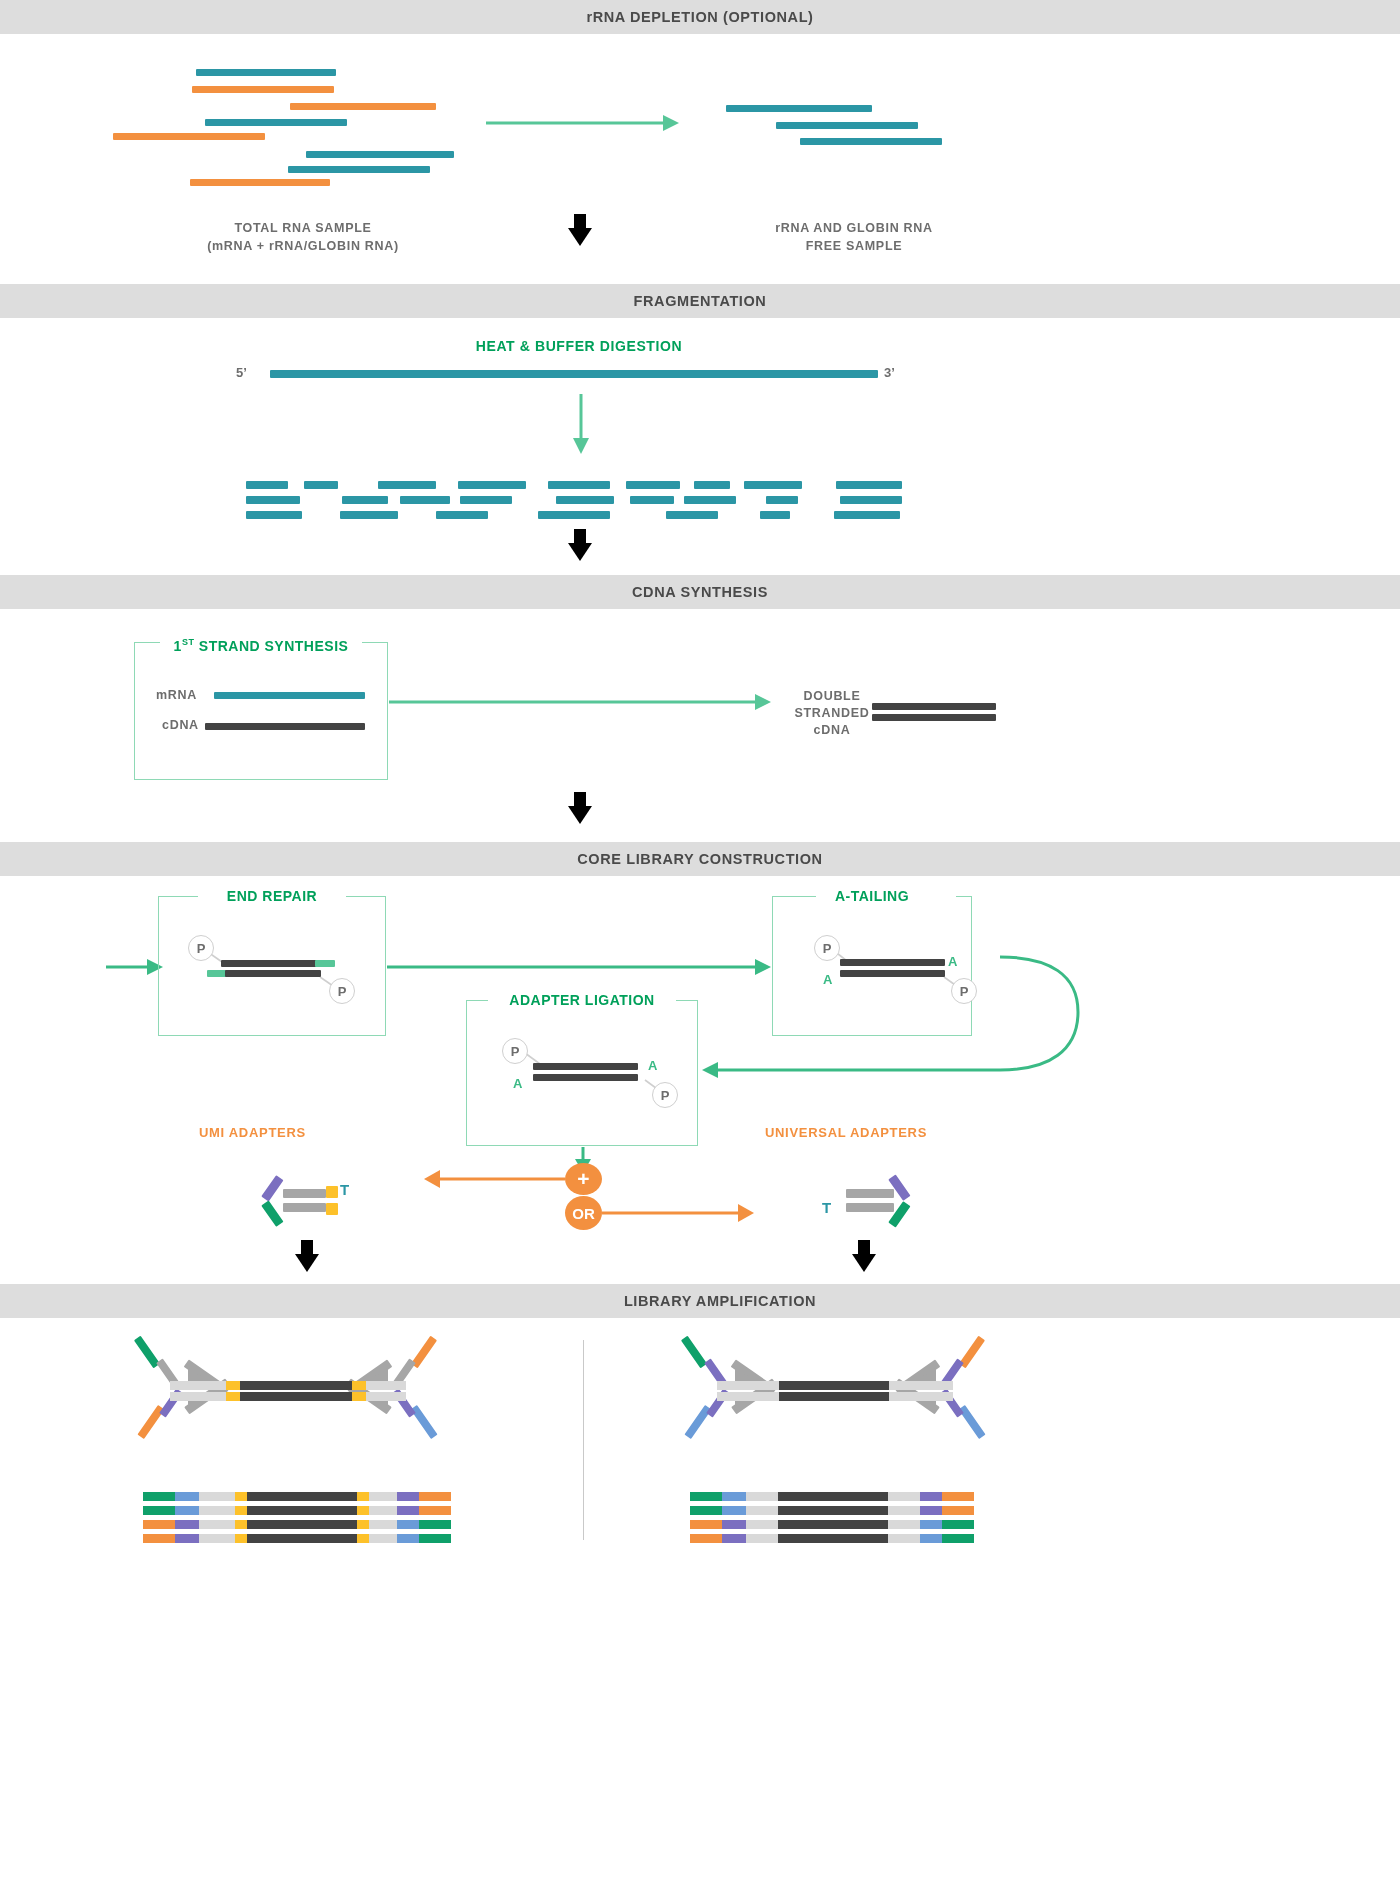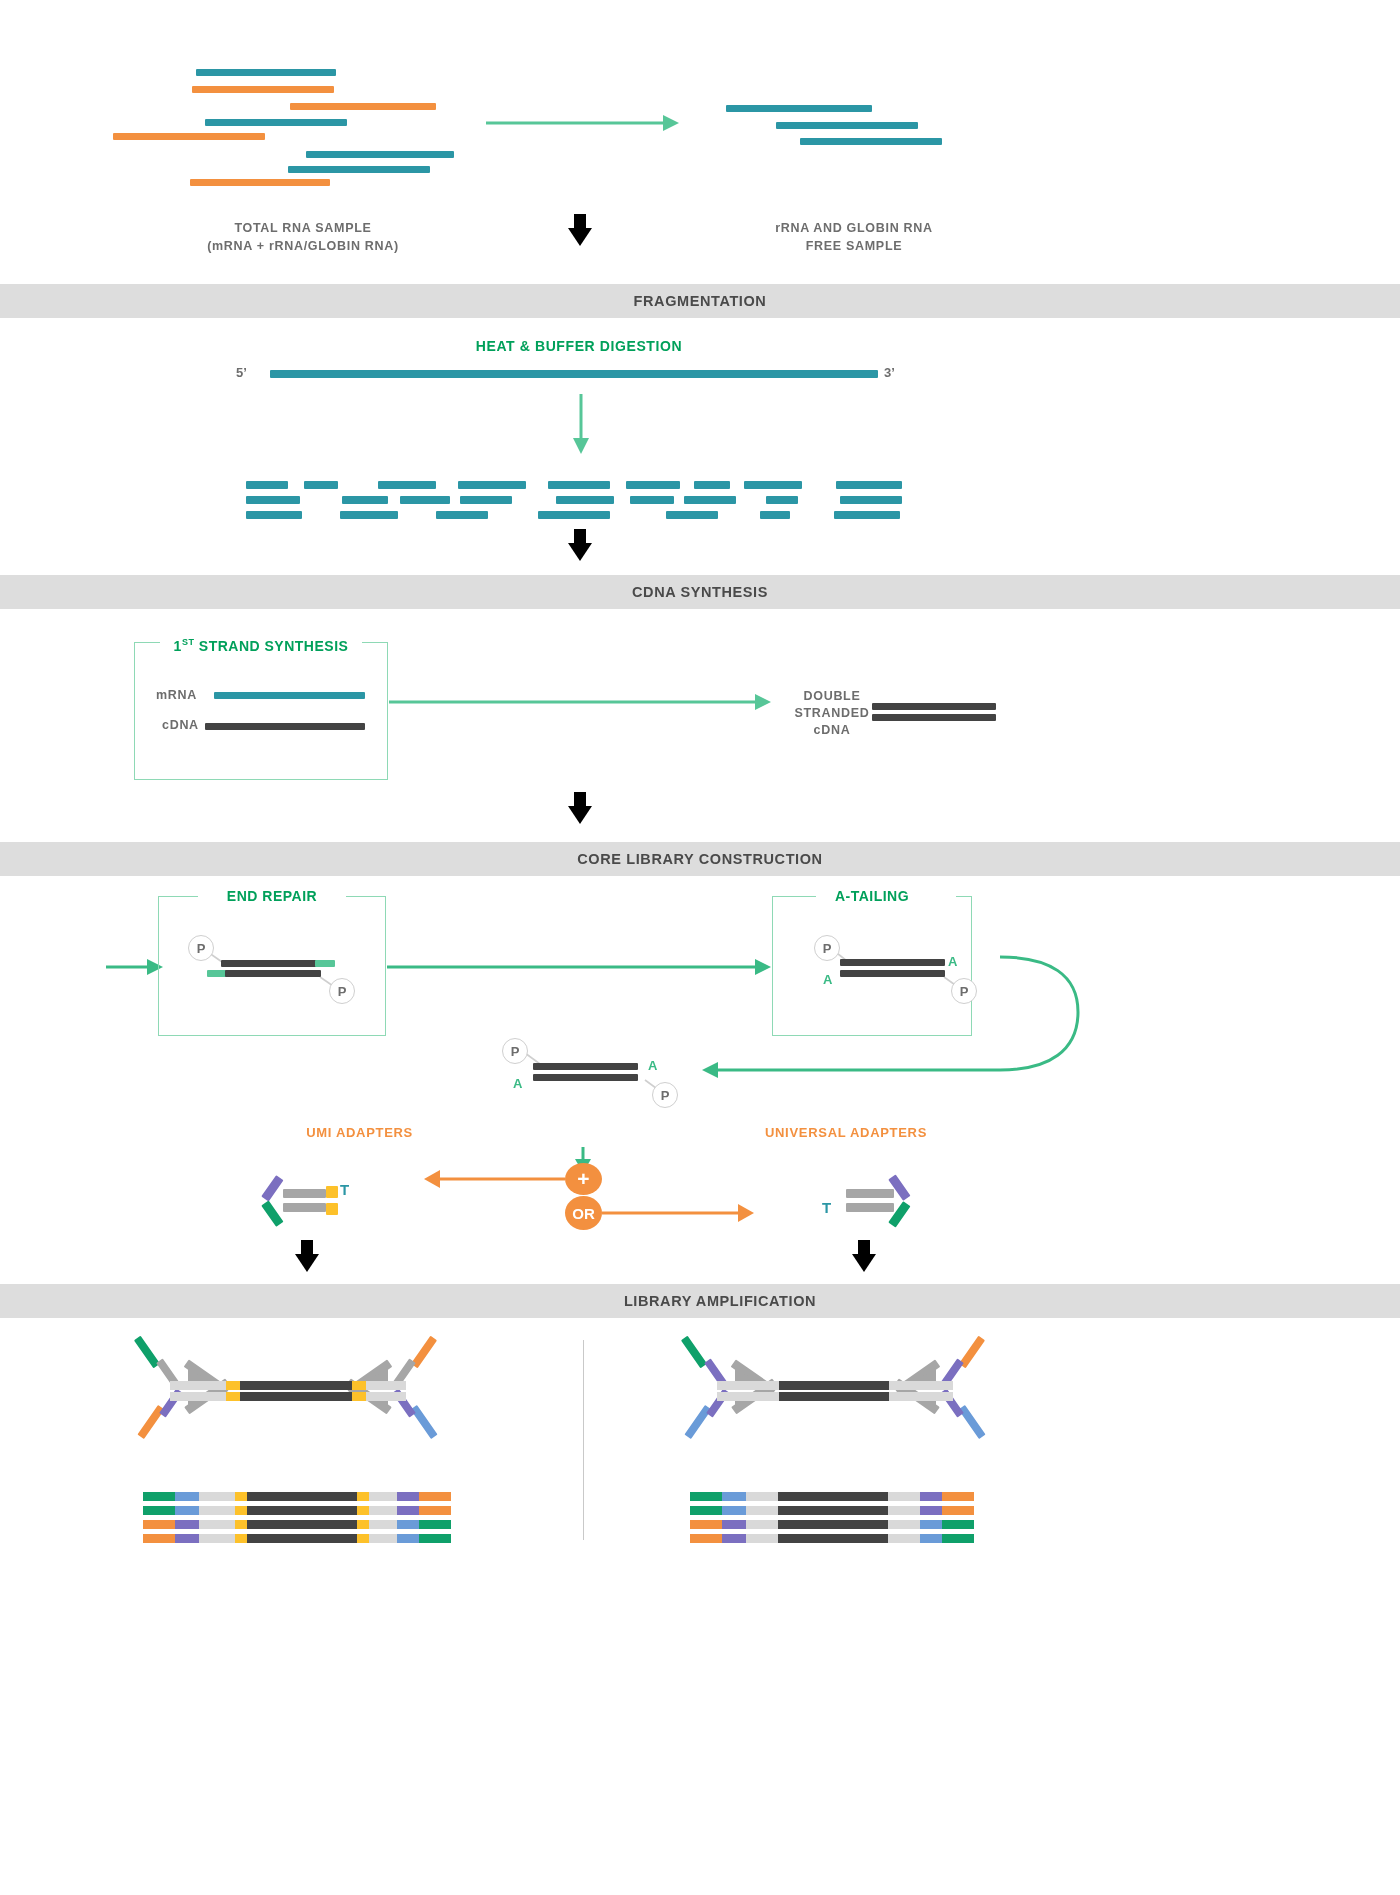--- a/index.html
+++ b/index.html
@@ -55,20 +55,23 @@
     display:flex;align-items:center;justify-content:center;font-weight:bold;
   }
   svg{position:absolute;left:0;top:0;overflow:visible;}
   .divider{position:absolute;width:1px;background:#c9c9c9;}
 </style>
 </head>
 <body>
 
 <div class="canvas">
 
+  <div class="band optional" style="top:0;">
+    <div class="band-title">rRNA DEPLETION (OPTIONAL)</div>
+  </div>
 
   <div class="bar teal" style="left:196px;top:69px;width:140px;height:7px;"></div>
   <div class="bar orange" style="left:192px;top:86px;width:142px;height:7px;"></div>
   <div class="bar orange" style="left:290px;top:103px;width:146px;height:7px;"></div>
   <div class="bar teal" style="left:205px;top:119px;width:142px;height:7px;"></div>
   <div class="bar orange" style="left:113px;top:133px;width:152px;height:7px;"></div>
   <div class="bar teal" style="left:306px;top:151px;width:148px;height:7px;"></div>
   <div class="bar teal" style="left:288px;top:166px;width:142px;height:7px;"></div>
   <div class="bar orange" style="left:190px;top:179px;width:140px;height:7px;"></div>
 
@@ -237,20 +240,25 @@
   <div class="bar dark" style="left:840px;top:959px;width:105px;height:7px;"></div>
   <div class="bar dark" style="left:840px;top:970px;width:105px;height:7px;"></div>
   <div class="aletter" style="left:948px;top:954px;">A</div>
   <div class="aletter" style="left:823px;top:972px;">A</div>
 
   <svg width="1400" height="1895">
     <path d="M1000,957 C1050,957 1078,975 1078,1012 C1078,1050 1050,1070 1000,1070 L718,1070" fill="none" stroke="#3aba85" stroke-width="3"></path>
     <polygon points="718,1062 702,1070 718,1078" fill="#3aba85"></polygon>
   </svg>
 
+  <div class="boxwrap" style="left:466px;top:1000px;width:232px;height:146px;">
+    <div class="bx"></div>
+    <div class="notch" style="left:22px;width:188px;"></div>
+    <div class="ttl">ADAPTER LIGATION</div>
+  </div>
   <svg width="1400" height="1895">
     <line x1="525" y1="1053" x2="540" y2="1064" stroke="#cfcfcf" stroke-width="1.6"></line>
     <line x1="645" y1="1080" x2="660" y2="1091" stroke="#cfcfcf" stroke-width="1.6"></line>
   </svg>
   <div class="pcircle" style="left:502px;top:1038px;">P</div>
   <div class="pcircle" style="left:652px;top:1082px;">P</div>
   <div class="bar dark" style="left:533px;top:1063px;width:105px;height:7px;"></div>
   <div class="bar dark" style="left:533px;top:1074px;width:105px;height:7px;"></div>
   <div class="aletter" style="left:648px;top:1058px;">A</div>
   <div class="aletter" style="left:513px;top:1076px;">A</div>
@@ -271,21 +279,21 @@
       <polygon points="440,1170 440,1188 424,1179" fill="#f3903f"></polygon>
     </g>
   </svg>
   <svg width="1400" height="1895">
     <g>
       <line x1="602" y1="1213" x2="738" y2="1213" stroke="#f3903f" stroke-width="3"></line>
       <polygon points="738,1204 738,1222 754,1213" fill="#f3903f"></polygon>
     </g>
   </svg>
 
-  <div class="olabel" style="left:193px;top:1125px;width:220px;text-align:right;">UMI ADAPTERS</div>
+  <div class="olabel" style="left:199px;top:1125px;width:220px;text-align:left;">UMI ADAPTERS</div>
   <svg width="1400" height="1895">
     <g>
       <rect x="268" y="1175" width="9" height="26" rx="1" fill="#7b6fc0" transform="rotate(35 272 1188)"></rect>
       <rect x="283" y="1189" width="43" height="9" rx="1" fill="#a6a6a6"></rect>
       <rect x="326" y="1186" width="12" height="12" rx="1" fill="#fdc12a"></rect>
       <rect x="283" y="1203" width="43" height="9" rx="1" fill="#a6a6a6"></rect>
       <rect x="326" y="1203" width="12" height="12" rx="1" fill="#fdc12a"></rect>
       <rect x="268" y="1201" width="9" height="26" rx="1" fill="#0fa06a" transform="rotate(-35 272 1214)"></rect>
     </g>
   </svg>

